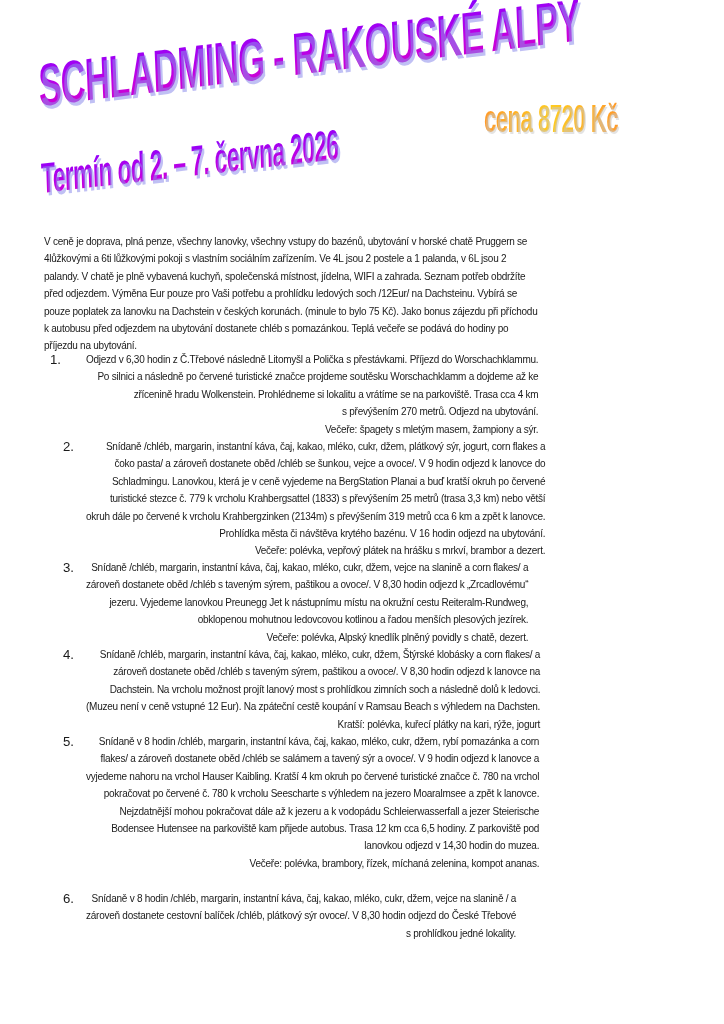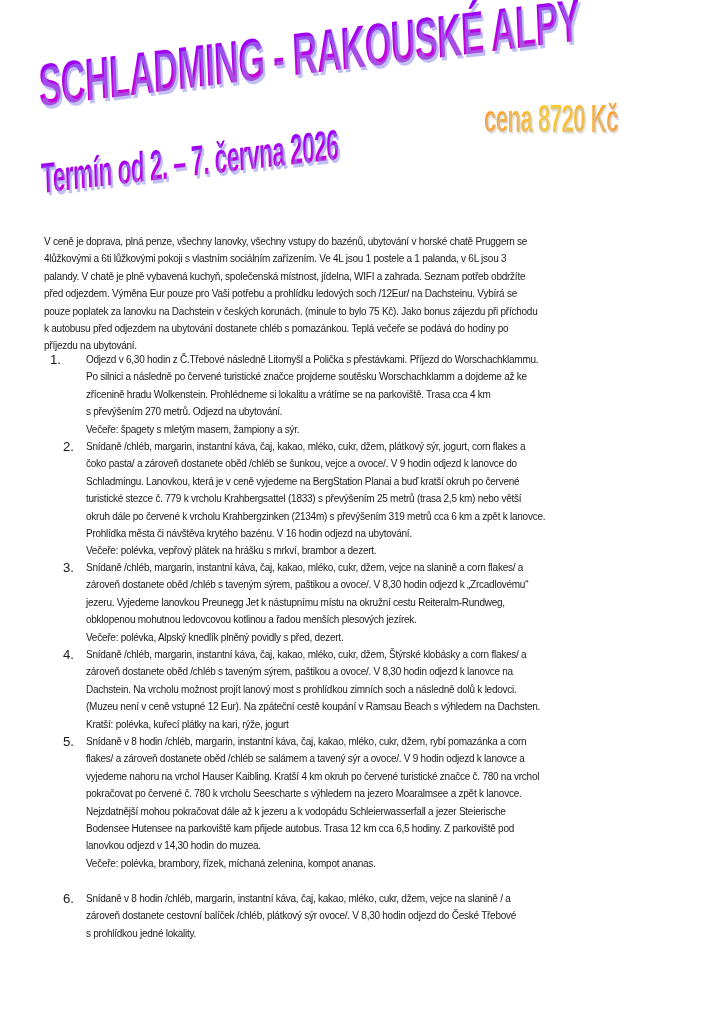--- a/index.html
+++ b/index.html
@@ -57,34 +57,34 @@
   .line { display: block; white-space: nowrap; }
 
   .intro { left: 44px; top: 233px; width: 640px; }
 
   .item { position: absolute; left: 0; width: 724px; }
   .item .num {
     position: absolute;
     font-family: "Liberation Sans", sans-serif;
     font-size: 13.2px; line-height: 17.4px; color: #1a1a1a;
   }
-  .item .body { position: absolute; }
+  .item .body { position: absolute; text-align: right; }
 </style>
 </head>
 <body>
 
 <div class="page">
 
   <div class="wordart title-main">SCHLADMING - RAKOUSKÉ ALPY</div>
   <div class="wordart title-price">cena 8720 Kč</div>
   <div class="wordart title-date">Termín od 2. – 7. června 2026</div>
 
   <div class="text intro">
     <span class="line">V ceně je doprava, plná penze, všechny lanovky, všechny vstupy do bazénů, ubytování v horské chatě Pruggern  se</span>
-    <span class="line">4lůžkovými a 6ti lůžkovými pokoji s vlastním sociálním zařízením. Ve 4L jsou 1 postele a 1 palanda, v 6L jsou 3</span>
+    <span class="line">4lůžkovými a 6ti lůžkovými pokoji s vlastním sociálním zařízením. Ve 4L jsou 2 postele a 1 palanda, v 6L jsou 2</span>
     <span class="line">palandy. V chatě je plně vybavená kuchyň, společenská místnost, jídelna, WIFI a zahrada. Seznam potřeb obdržíte</span>
     <span class="line">před odjezdem. Výměna Eur pouze pro Vaši potřebu a prohlídku ledových soch /12Eur/ na Dachsteinu.  Vybírá se</span>
     <span class="line">pouze poplatek za lanovku na Dachstein v českých korunách. (minule to bylo 75 Kč). Jako bonus zájezdu při příchodu</span>
     <span class="line">k autobusu před odjezdem na ubytování dostanete chléb s pomazánkou. Teplá večeře se podává do hodiny po</span>
     <span class="line">příjezdu na ubytování.</span>
   </div>
 
   <div class="item" style="top:351px;">
     <span class="num" style="left:50px;">1.</span>
     <div class="text body" style="left:86px; top:0;">
@@ -95,35 +95,35 @@
       <span class="line">Večeře: špagety s mletým masem, žampiony a sýr.</span>
     </div>
   </div>
 
   <div class="item" style="top:438px;">
     <span class="num" style="left:63px;">2.</span>
     <div class="text body" style="left:86px; top:0;">
       <span class="line">Snídaně /chléb, margarin, instantní káva, čaj, kakao, mléko, cukr, džem, plátkový sýr, jogurt, corn flakes a</span>
       <span class="line">čoko pasta/ a zároveň dostanete oběd /chléb se šunkou, vejce a ovoce/. V 9 hodin odjezd k lanovce do</span>
       <span class="line">Schladmingu. Lanovkou, která je v ceně vyjedeme na BergStation Planai a buď kratší okruh po červené</span>
-      <span class="line">turistické stezce č. 779 k vrcholu Krahbergsattel (1833) s převýšením 25 metrů (trasa 2,5 km) nebo větší</span>
+      <span class="line">turistické stezce č. 779 k vrcholu Krahbergsattel (1833) s převýšením 25 metrů (trasa 3,3 km) nebo větší</span>
       <span class="line">okruh dále po červené k vrcholu Krahbergzinken (2134m) s převýšením 319 metrů cca 6 km a zpět k lanovce.</span>
       <span class="line">Prohlídka města či návštěva krytého bazénu. V 16 hodin odjezd na ubytování.</span>
       <span class="line"> Večeře: polévka, vepřový plátek na hrášku s mrkví, brambor a dezert.</span>
     </div>
   </div>
 
   <div class="item" style="top:559px;">
     <span class="num" style="left:63px;">3.</span>
     <div class="text body" style="left:86px; top:0;">
       <span class="line">Snídaně /chléb, margarin, instantní káva, čaj, kakao, mléko, cukr, džem, vejce na slanině a corn flakes/ a</span>
       <span class="line">zároveň dostanete oběd /chléb s taveným sýrem, paštikou a ovoce/. V 8,30 hodin odjezd k „Zrcadlovému“</span>
       <span class="line">jezeru. Vyjedeme lanovkou Preunegg Jet k nástupnímu místu na okružní cestu Reiteralm-Rundweg,</span>
       <span class="line">obklopenou mohutnou ledovcovou kotlinou a řadou menších plesových jezírek.</span>
-      <span class="line">Večeře: polévka, Alpský knedlík plněný povidly s před, dezert.</span>
+      <span class="line">Večeře: polévka, Alpský knedlík plněný povidly s chatě, dezert.</span>
     </div>
   </div>
 
   <div class="item" style="top:646px;">
     <span class="num" style="left:63px;">4.</span>
     <div class="text body" style="left:86px; top:0;">
       <span class="line">Snídaně /chléb, margarin, instantní káva, čaj, kakao, mléko, cukr, džem, Štýrské klobásky a corn flakes/ a</span>
       <span class="line">zároveň dostanete oběd /chléb s taveným sýrem, paštikou a ovoce/. V 8,30 hodin odjezd k lanovce na</span>
       <span class="line">Dachstein. Na vrcholu možnost projít lanový most s prohlídkou zimních soch a následně dolů k ledovci.</span>
       <span class="line">(Muzeu není v ceně vstupné 12 Eur). Na zpáteční cestě koupání v Ramsau Beach s výhledem na Dachsten.</span>

